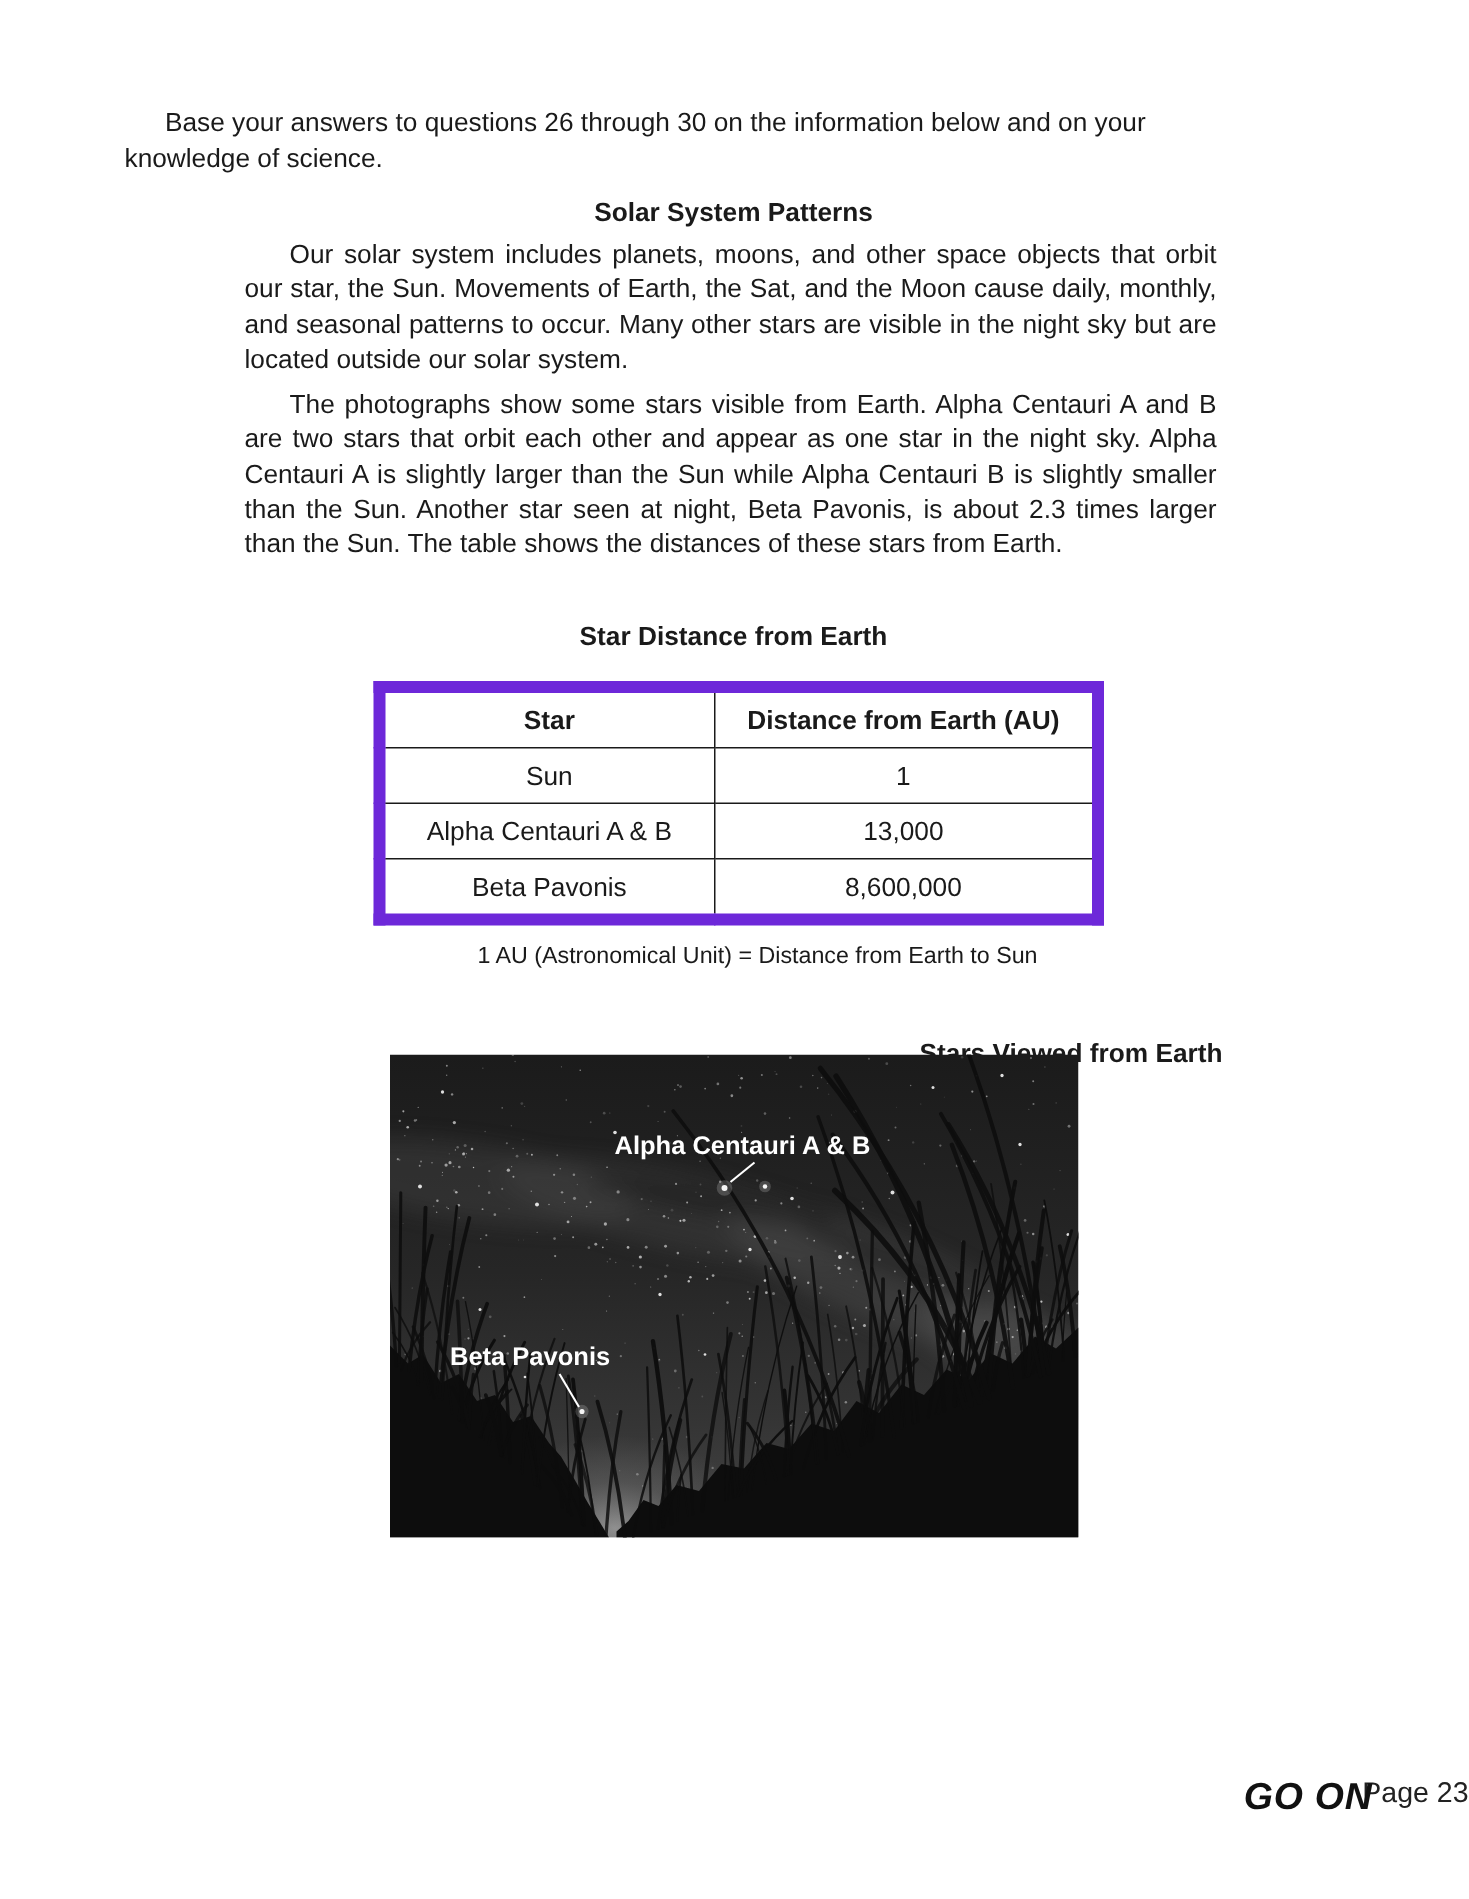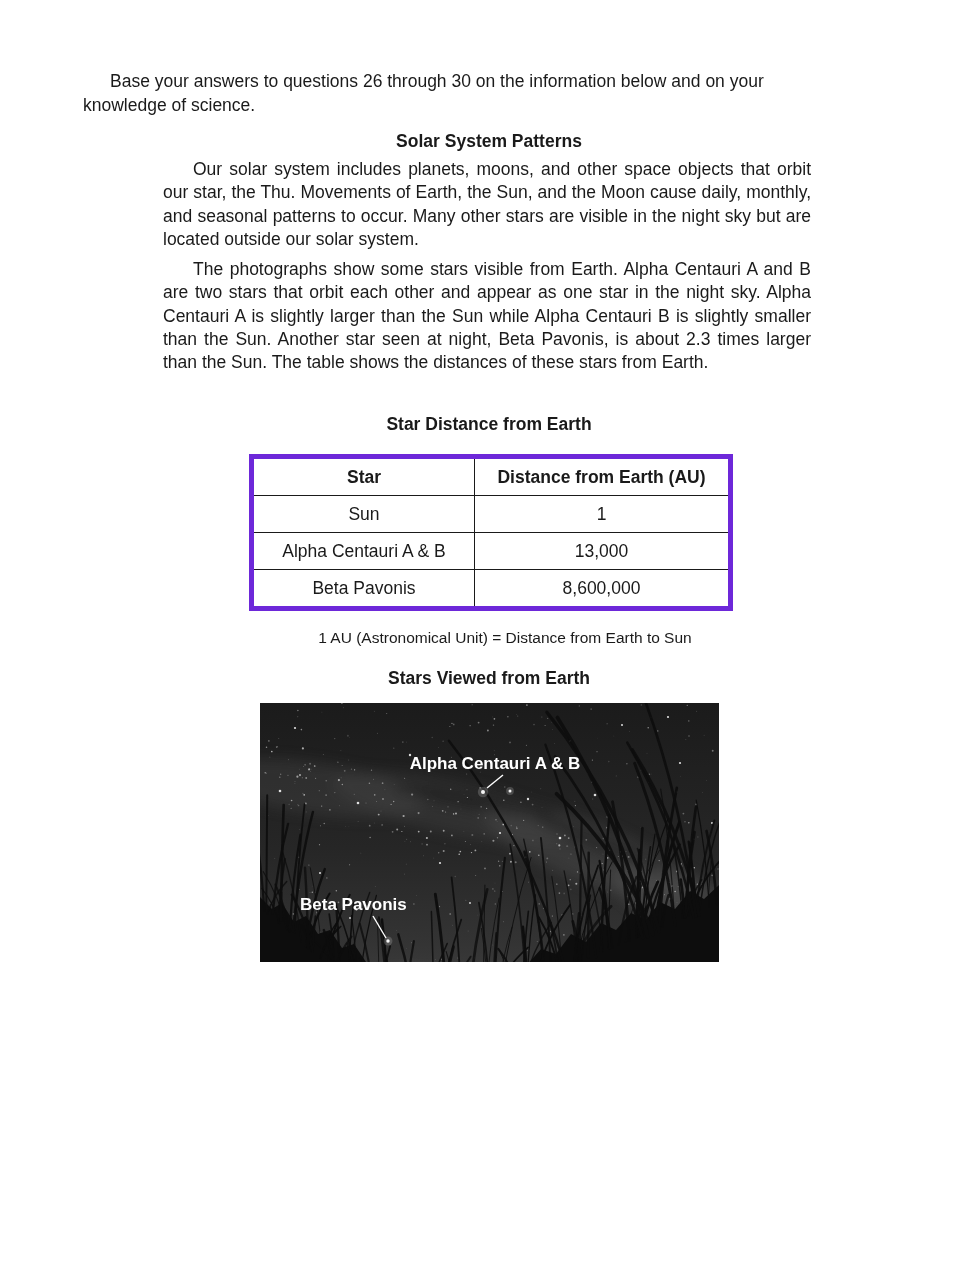--- a/index.html
+++ b/index.html
@@ -1,17 +1,17 @@
 <!DOCTYPE html>
 <html><head>
 <meta charset="utf-8">
 <style>
   html,body{margin:0;padding:0;background:#fff;}
   .page{
-    position:relative;width:979px;height:962px;background:#fff;overflow:hidden;
+    position:relative;width:979px;height:1266px;background:#fff;overflow:hidden;
     font-family:"Liberation Sans","DejaVu Sans",sans-serif;color:#1a1a1a;
   }
   .intro{
     position:absolute;left:83px;top:70px;width:760px;
     font-size:17.5px;line-height:23.5px;text-indent:27px;margin:0;
   }
   .heading{
     position:absolute;left:163px;width:652px;margin:0;text-align:center;
     font-size:17.5px;font-weight:bold;line-height:20px;
   }
@@ -24,28 +24,28 @@
   .para2{top:258px;}
   .table-title{top:414px;}
   table.star-table{
     position:absolute;left:249px;top:454px;width:479px;
     border-collapse:collapse;table-layout:fixed;
   }
   table.star-table th,table.star-table td{
     border:1.5px solid #1a1a1a;text-align:center;vertical-align:middle;
     font-size:17.5px;height:36px;padding:0;
   }
-  table.star-table{border:5px solid #6d28d9;}
+  table.star-table{border:8px solid #6d28d9;}
   table.star-table th{font-weight:bold;}
   col.c1{width:223px;} col.c2{width:256px;}
   .footnote{
     position:absolute;left:163px;top:613px;width:652px;margin:16px;
     text-align:center;font-size:15.5px;
   }
-  .figure-title{top:668px;}
+  .figure-title{top:692px;text-align:right;}
   .figure{
     position:absolute;left:260px;top:703px;width:459px;height:322px;
   }
   .figure svg{display:block;}
   .sky-label{
     font-family:"Liberation Sans","DejaVu Sans",sans-serif;
     font-weight:bold;font-size:17px;fill:#ffffff;
   }
   .page-number{
     position:absolute;left:0;right:0;top:1185px;margin:0;text-align:right;
@@ -58,21 +58,21 @@
 </style>
 </head>
 <body>
 
 <div class="page">
 
   <p class="intro">Base your answers to questions 26 through 30 on the information below and on your knowledge of science.</p>
 
   <h3 class="heading passage-title">Solar System Patterns</h3>
 
-  <p class="body-para para1">Our solar system includes planets, moons, and other space objects that orbit our star, the Thu. Movements of Earth, the Sun, and the Moon cause daily, monthly, and seasonal patterns to occur. Many other stars are visible in the night sky but are located outside our solar system.</p>
+  <p class="body-para para1">Our solar system includes planets, moons, and other space objects that orbit our star, the Sun. Movements of Earth, the Sat, and the Moon cause daily, monthly, and seasonal patterns to occur. Many other stars are visible in the night sky but are located outside our solar system.</p>
   <p class="body-para para2">The photographs show some stars visible from Earth. Alpha Centauri A and B are two stars that orbit each other and appear as one star in the night sky. Alpha Centauri A is slightly larger than the Sun while Alpha Centauri B is slightly smaller than the Sun. Another star seen at night, Beta Pavonis, is about 2.3 times larger than the Sun. The table shows the distances of these stars from Earth.</p>
 
   <h3 class="heading table-title">Star Distance from Earth</h3>
 
   <table class="star-table">
     <colgroup>
         <col class="c1">
         <col class="c2">
       </colgroup>
     <thead>

